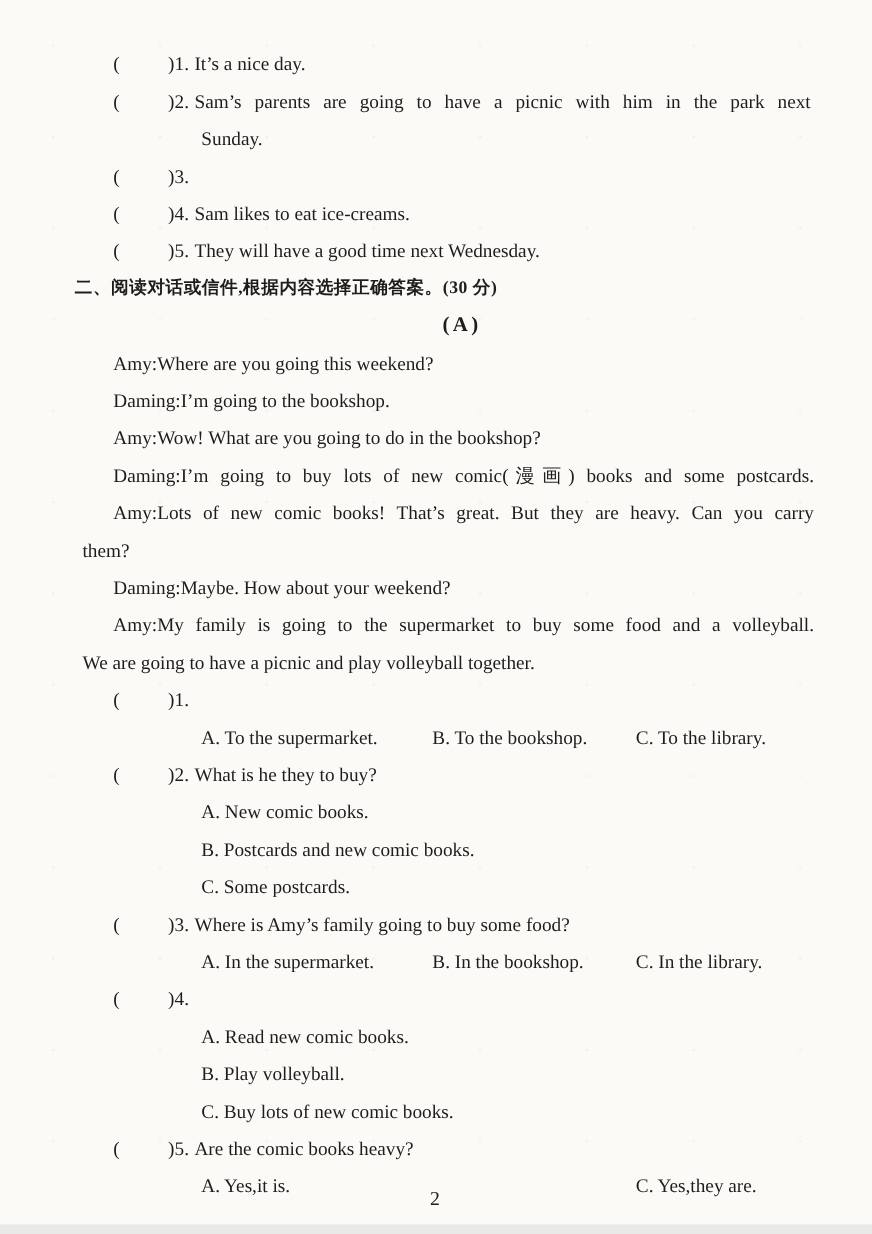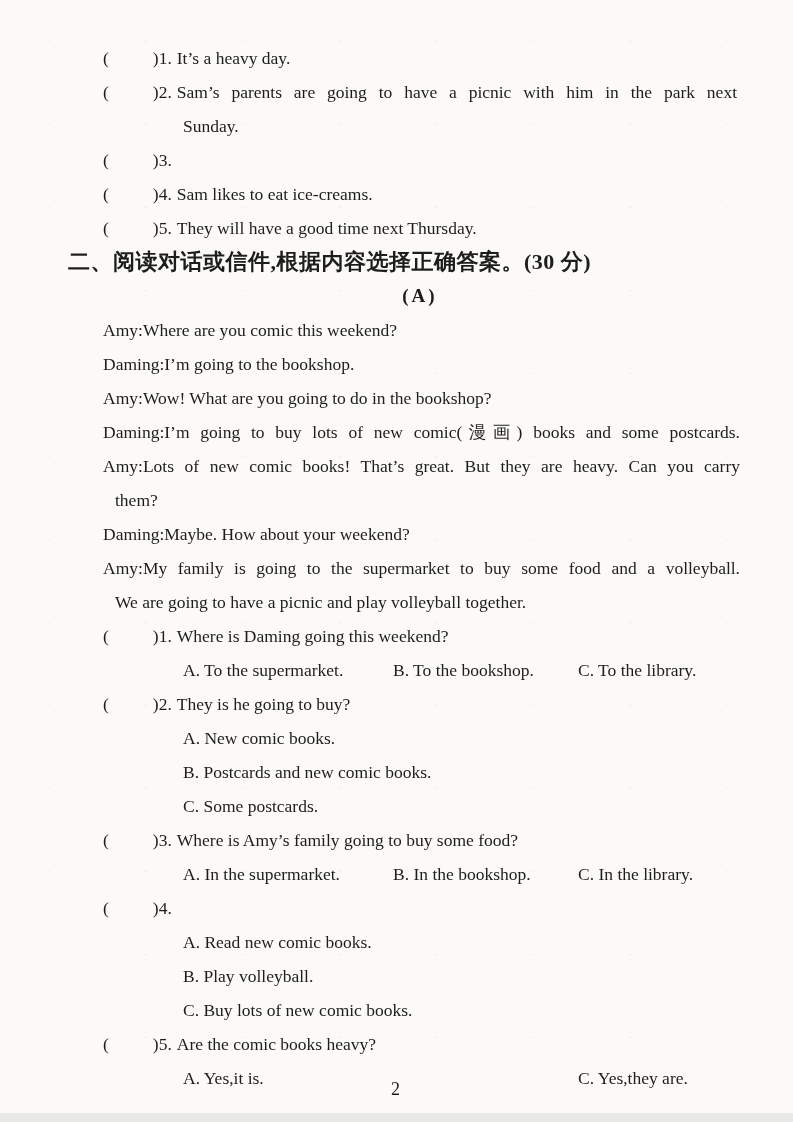--- a/index.html
+++ b/index.html
@@ -21,24 +21,24 @@
     white-space:nowrap;
   }
   .tfrow,.qrow,.dialog{display:flex}
   .par{display:inline-block}
   .gap{display:inline-block;width:44px}
   .qn{display:inline-block;margin-right:5px}
   .stmt{flex:1 1 auto}
   .dtext{flex:1 1 auto}
   .just{white-space:normal;text-align:justify;text-align-last:justify}
   .cont{padding-left:183px}
-  .dcont{padding-left:115px}
+  .dcont{padding-left:75px}
   .heading{
     padding-left:68px;width:700px;
-    font-weight:bold;font-size:22px;letter-spacing:.5px;
+    font-weight:bold;font-size:16px;letter-spacing:.5px;
   }
   .subheading{
     text-align:center;font-weight:bold;font-size:19px;letter-spacing:3px;
   }
   .dialog{width:637px}
   .optinline{position:relative;padding-left:3px;width:793px}
   .optinline span{position:absolute;top:0}
   .oa{left:183px}.ob{left:393px}.oc{left:578px}
   .opt{padding-left:183px}
   .pagenum{
@@ -53,21 +53,21 @@
 </head>
 <body>
 
 <div class="sheet">
   <div class="content">
 
     <div class="line tfrow">
       <span class="par">(</span>
         <span class="gap"></span>
         <span class="qn">)1.</span>
-        <span class="stmt">It’s a heavy day.</span>
+        <span class="stmt">It’s a nice day.</span>
     </div>
     <div class="line tfrow">
       <span class="par">(</span>
         <span class="gap"></span>
         <span class="qn">)2.</span>
         <span class="stmt just">Sam’s parents are going to have a picnic with him in the park next</span>
     </div>
     <div class="line cont">Sunday.</div>
     <div class="line tfrow">
       <span class="par">(</span>
@@ -77,29 +77,29 @@
     <div class="line tfrow">
       <span class="par">(</span>
         <span class="gap"></span>
         <span class="qn">)4.</span>
         <span class="stmt">Sam likes to eat ice-creams.</span>
     </div>
     <div class="line tfrow">
       <span class="par">(</span>
         <span class="gap"></span>
         <span class="qn">)5.</span>
-        <span class="stmt">They will have a good time next Thursday.</span>
+        <span class="stmt">They will have a good time next Wednesday.</span>
     </div>
 
     <div class="line heading">二、阅读对话或信件,根据内容选择正确答案。(30 分)</div>
     <div class="line subheading">(A)</div>
 
     <div class="line dialog">
       <span class="speaker">Amy:</span>
-        <span class="dtext">Where are you comic this weekend?</span>
+        <span class="dtext">Where are you going this weekend?</span>
     </div>
     <div class="line dialog">
       <span class="speaker">Daming:</span>
         <span class="dtext">I’m going to the bookshop.</span>
     </div>
     <div class="line dialog">
       <span class="speaker">Amy:</span>
         <span class="dtext">Wow! What are you going to do in the bookshop?</span>
     </div>
     <div class="line dialog">
@@ -118,33 +118,32 @@
     <div class="line dialog">
       <span class="speaker">Amy:</span>
         <span class="dtext just">My family is going to the supermarket to buy some food and a volleyball.</span>
     </div>
     <div class="line dcont">We are going to have a picnic and play volleyball together.</div>
 
     <div class="line qrow">
       <span class="par">(</span>
         <span class="gap"></span>
         <span class="qn">)1.</span>
-        <span class="stmt">Where is Daming going this weekend?</span>
     </div>
     <div class="line optinline">
       <span class="oa">A. To the supermarket.</span>
       <span class="ob">B. To the bookshop.</span>
       <span class="oc">C. To the library.</span>
     </div>
 
     <div class="line qrow">
       <span class="par">(</span>
         <span class="gap"></span>
         <span class="qn">)2.</span>
-        <span class="stmt">They is he going to buy?</span>
+        <span class="stmt">What is he they to buy?</span>
     </div>
     <div class="line opt">A. New comic books.</div>
     <div class="line opt">B. Postcards and new comic books.</div>
     <div class="line opt">C. Some postcards.</div>
 
     <div class="line qrow">
       <span class="par">(</span>
         <span class="gap"></span>
         <span class="qn">)3.</span>
         <span class="stmt">Where is Amy’s family going to buy some food?</span>

